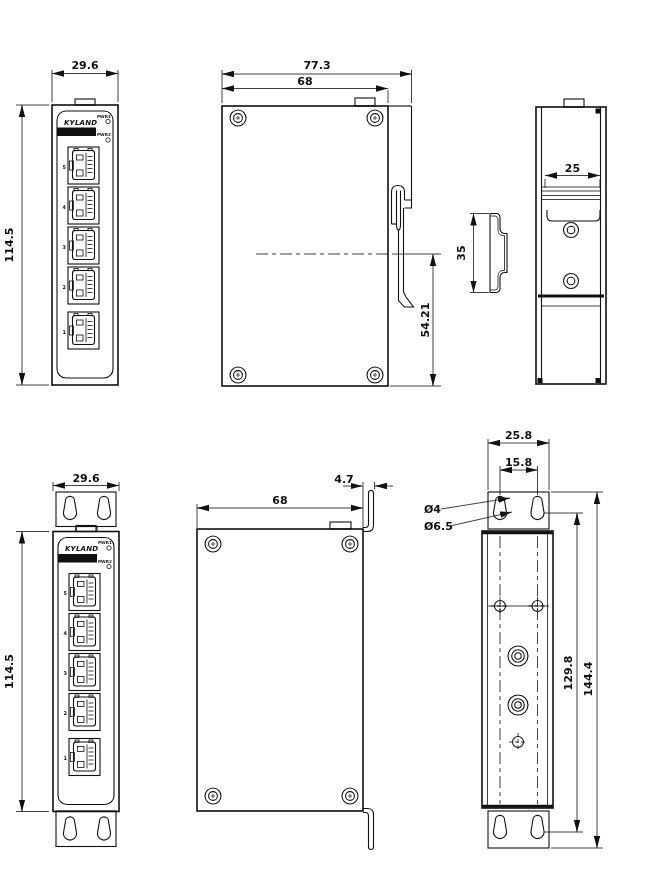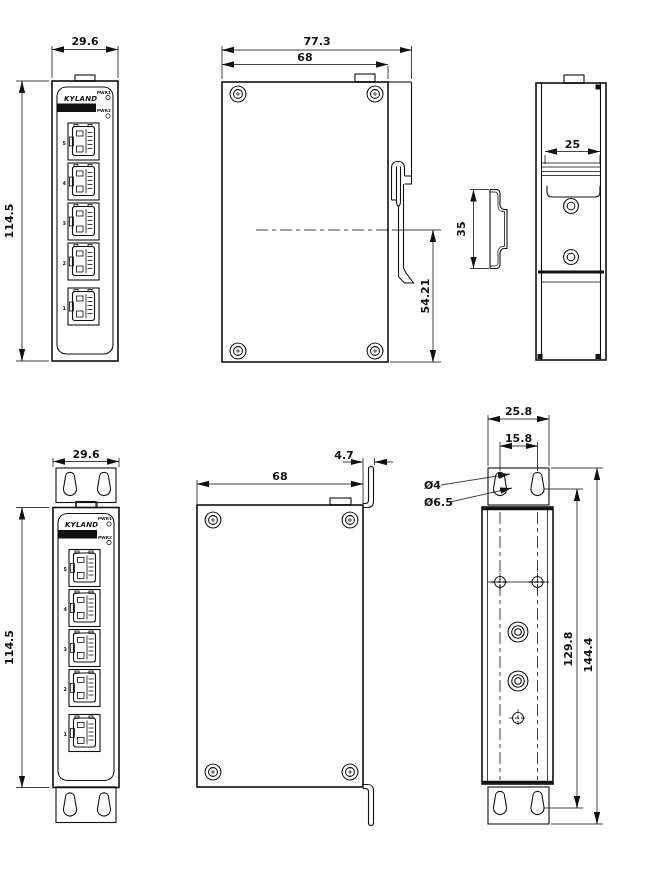--- a/index.html
+++ b/index.html
@@ -1,16 +1,16 @@
 <!DOCTYPE html>
 <html><head>
 <meta charset="utf-8">
 <style>
   html,body{margin:0;padding:0;background:#ffffff;}
-  .stage{width:648px;height:836px;background:#fff;position:relative;overflow:hidden;}
+  .stage{width:648px;height:836px;background:#fff;position:relative;overflow:hidden;margin-top:24px;}
   svg{display:block;}
   svg text{font-family:"DejaVu Sans","Liberation Sans",sans-serif;fill:#111;}
   .dim{font-size:11px;font-weight:700;}
   .logo{font-size:7px;font-weight:700;font-style:italic;letter-spacing:.2px;}
   .led{font-size:4.2px;font-weight:700;}
   .pnum{font-size:5px;font-weight:700;}
   .ol{stroke:#111;fill:none;stroke-width:1.6;}
   .ol2{stroke:#111;fill:none;stroke-width:1.1;}
   .thin{stroke:#111;fill:none;stroke-width:.8;}
   .dimln{stroke:#111;fill:none;stroke-width:.8;}

